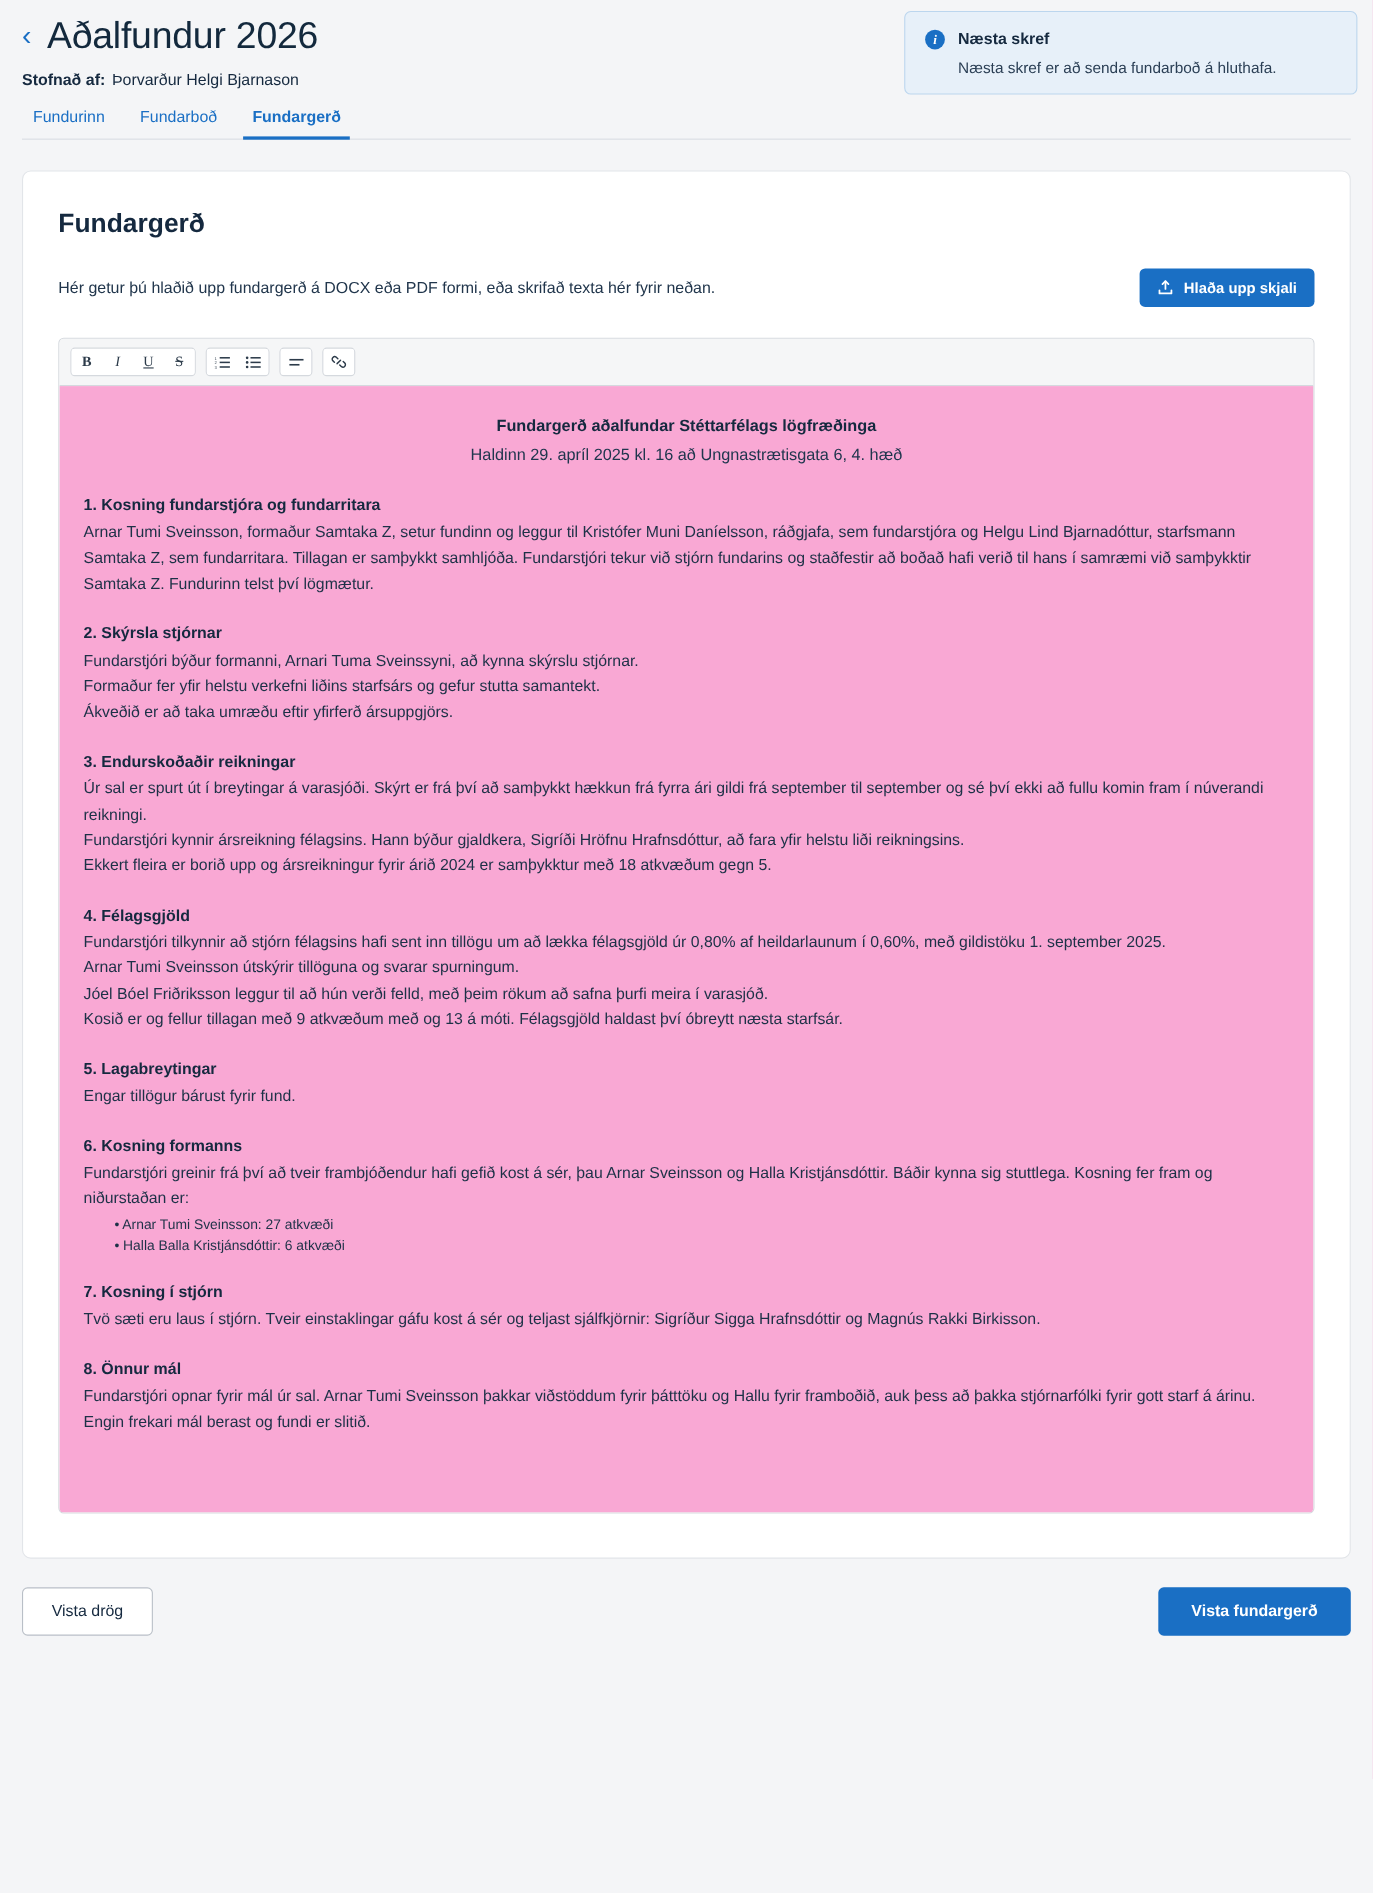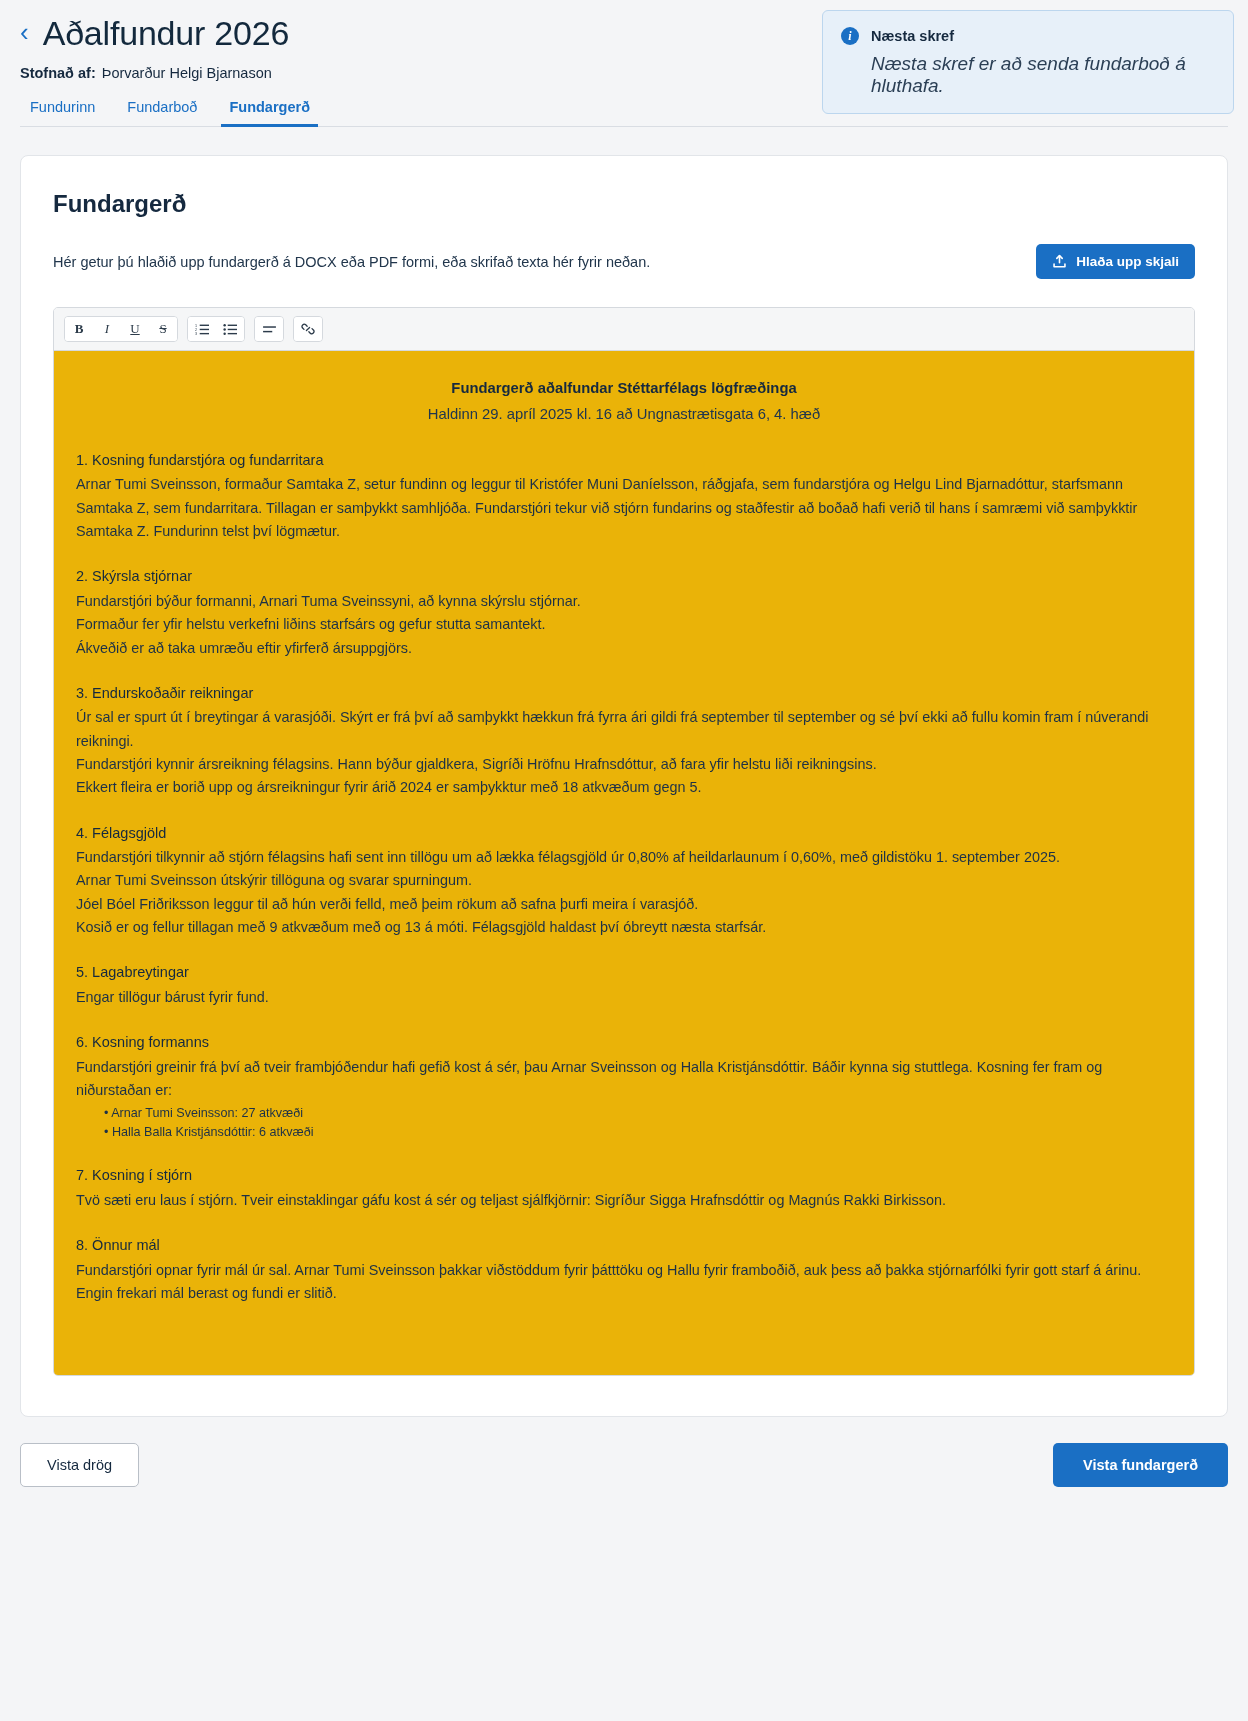--- a/index.html
+++ b/index.html
@@ -75,21 +75,21 @@
   .callout-head { display: flex; align-items: center; gap: 12px; }
   .info-icon {
     width: 18px; height: 18px; border-radius: 50%;
     background: #1a6fc4; color: #fff;
     font-size: 12px; font-weight: bold; font-style: italic;
     display: flex; align-items: center; justify-content: center;
     font-family: "Liberation Serif", serif;
     flex: none;
   }
   .callout-title { font-size: 14.5px; font-weight: bold; color: #15293f; }
-  .callout-body { margin-top: 8px; margin-left: 30px; font-size: 19px; color: #2b3f55; font-style: italic; }
+  .callout-body { margin-top: 8px; margin-left: 30px; font-size: 14px; color: #2b3f55; }
 
   
   .card {
     margin: 28px 20px 0 20px;
     background: #ffffff;
     border: 1px solid #e2e5e9;
     border-radius: 8px;
     padding: 34px 32px 40px 32px;
   }
   .card-title { font-size: 24px; font-weight: bold; color: #15293f; margin: 0 0 26px 0; }
@@ -136,32 +136,32 @@
     font-size: 13px;
     color: #2c3b4a;
     background: #fff;
   }
   .tbtn.bold { font-weight: bold; font-family: "Liberation Serif", serif; }
   .tbtn.ital { font-style: italic; font-family: "Liberation Serif", serif; }
   .tbtn.undl { text-decoration: underline; font-family: "Liberation Serif", serif;}
   .tbtn.strk { text-decoration: line-through; font-family: "Liberation Serif", serif;}
 
   .doc {
-    background: #eab308;
+    background: #f9a8d4;
     padding: 26px 22px 70px 22px;
     min-height: 1000px;
     font-size: 14.4px;
     line-height: 1.62;
     color: #1d3category;
     color: #1d3147;
   }
   .doc-head-1 { text-align: center; font-weight: bold; font-size: 14.8px; color: #15293f; }
   .doc-head-2 { text-align: center; font-size: 14.8px; color: #20364e; margin-top: 2px; }
   .sec { margin-top: 22px; }
-  .sec-h { font-weight: normal; font-size: 14.5px; color: #15293f; margin-bottom: 1px; }
+  .sec-h { font-weight: bold; font-size: 14.5px; color: #15293f; margin-bottom: 1px; }
   .sec-p { margin: 0; }
   .sec-p + .sec-p { margin-top: 0; }
   .vote-list { list-style: none; margin: 2px 0 0 0; padding: 0 0 0 28px; font-size: 12.6px; }
   .vote-list li { line-height: 1.5; }
   .vote-list li::before { content: "• "; }
 
   
   .footer {
     display: flex;
     justify-content: space-between;

